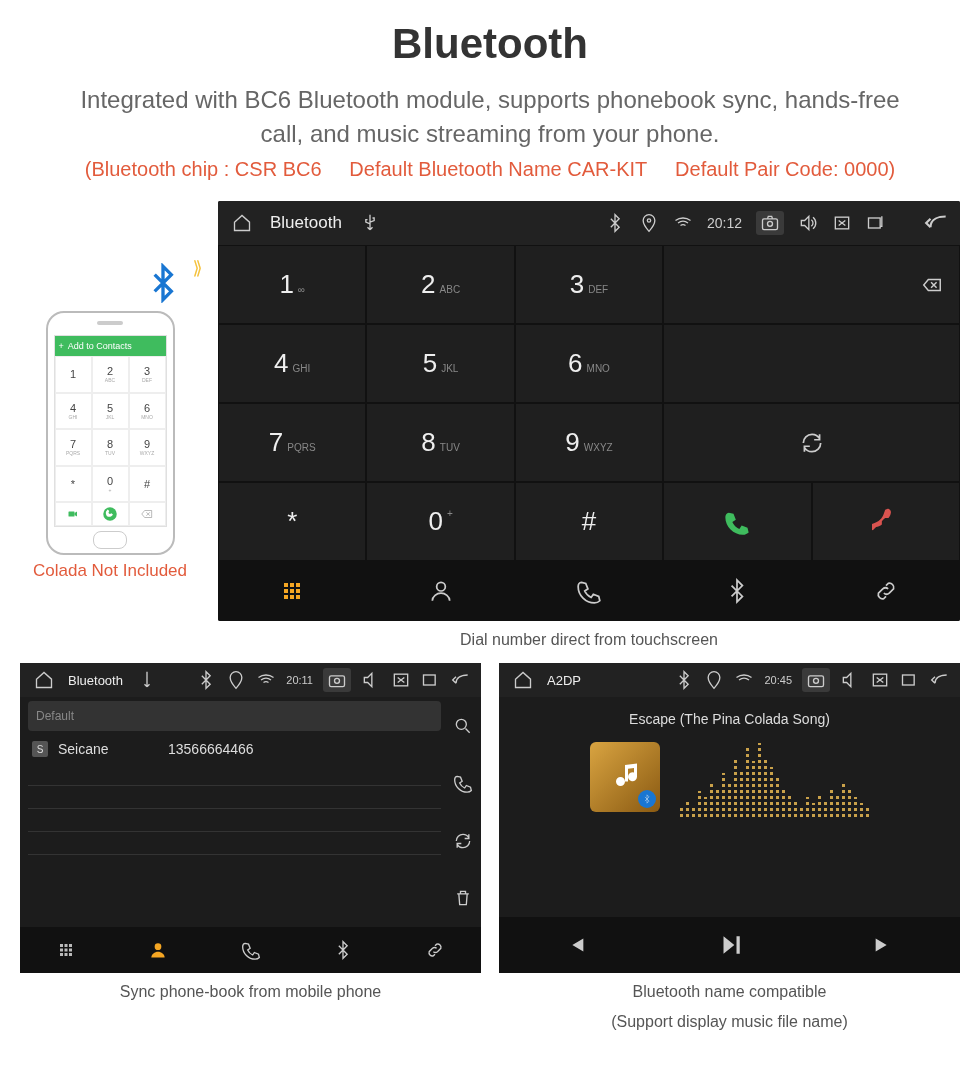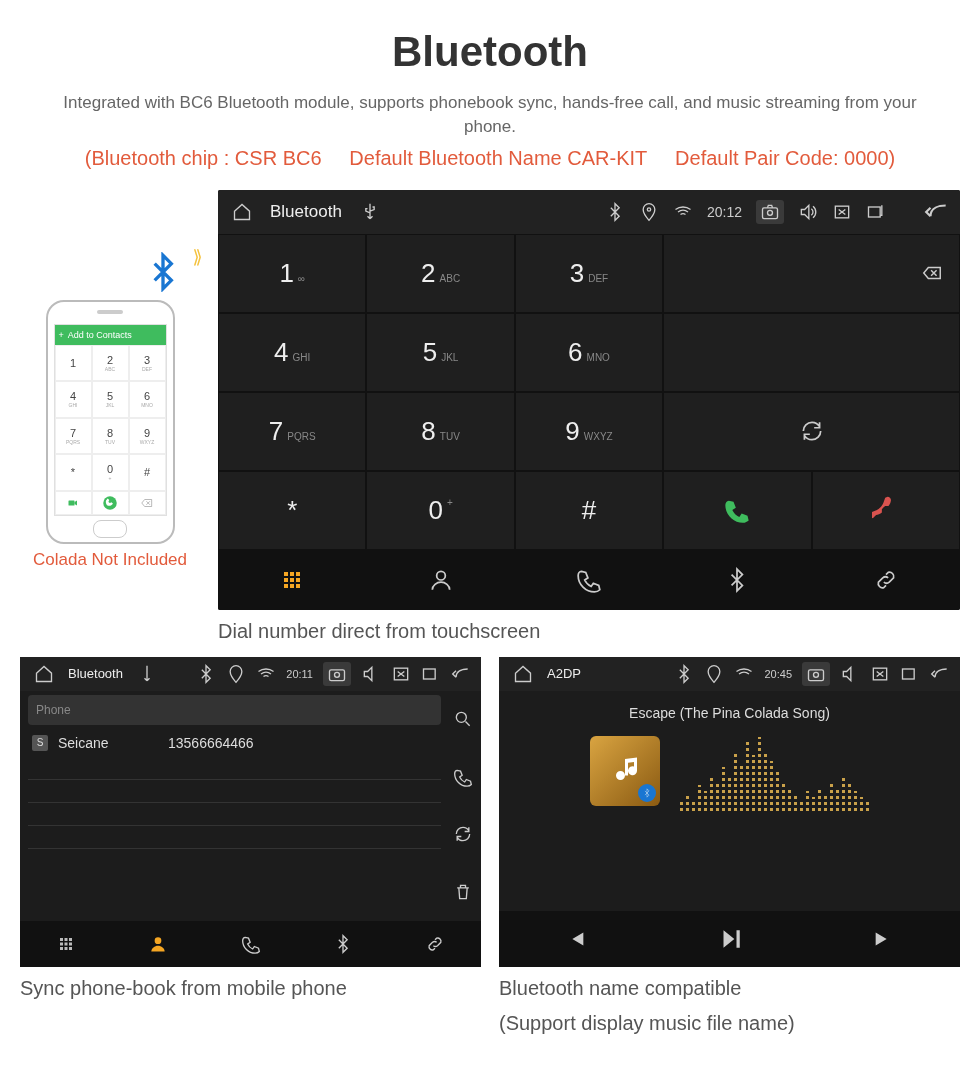--- a/index.html
+++ b/index.html
@@ -3,31 +3,31 @@
 <meta charset="utf-8">
 <style>
   body {
     margin: 0;
     padding: 0;
     width: 980px;
     font-family: Arial, Helvetica, sans-serif;
     background: #fff;
     color: #666;
   }
-  .wrap { padding: 18px 20px; }
+  .wrap { padding: 10px 20px; }
   .title {
     text-align: center;
     font-size: 42px;
     font-weight: bold;
     color: #333;
     margin: 10px 0 15px 0;
   }
   .subtitle {
     text-align: center;
-    font-size: 17px;
+    font-size: 24px;
     color: #666;
     margin: 0 40px 8px 40px;
     line-height: 1.4;
   }
   .specline {
     text-align: center;
     font-size: 20px;
     color: #e25b3c;
     margin-bottom: 20px;
   }
@@ -60,21 +60,21 @@
   .sb-btn{display:flex;align-items:center;justify-content:center;width:28px;height:28px;}
   .sb-highlight{background:#3a3a3a;border-radius:3px;padding:2px 4px;}
   .dialgrid { display:grid; grid-template-columns: repeat(5,1fr); grid-template-rows: repeat(4,1fr); flex:1;}
   .dialcell { border:1px solid #111; display:flex; align-items:center; justify-content:center; color:#eee; background:#1f1f1f;}
   .dialcell.num { font-size:26px; }
   .dialcell .sub{font-size:10px;color:#888;margin-left:4px;position:relative;top:5px;}
   .dialcell.wide { grid-column: span 2;}
   .navrow { height:60px; background:#111; display:flex;}
   .navitem { flex:1; display:flex; align-items:center; justify-content:center; color:#bbb; font-size:22px;}
   .navitem.active{color:#f5a623;}
-  .caption { text-align:left; font-size:20px; color:#555; margin-top:10px;}
+  .caption { text-align:center; font-size:16px; color:#555; margin-top:10px;}
   .row2 { display:flex; gap:18px; }
   .panel { flex:1; display:flex; flex-direction:column; }
   .hu-small { background:#1c1c1c; height:310px; display:flex; flex-direction:column; overflow:hidden;}
   .statusbar.small{height:34px;font-size:11px;}
   .statusbar.small .hu-title{font-size:13px;}
   .statusbar.small .sb-right,.statusbar.small .sb-left{gap:10px;}
   .searchbar{height:30px;margin:4px 40px 4px 8px;background:#333;border-radius:4px;display:flex;align-items:center;padding:0 8px;color:#888;font-size:12px;}
   .contactrow{display:flex;align-items:center;padding:6px 12px;color:#ddd;font-size:14px;}
   .contactrow .badge{width:16px;height:16px;background:#555;border-radius:2px;display:flex;align-items:center;justify-content:center;font-size:10px;margin-right:10px;}
   .contacts-area{flex:1;position:relative;}
@@ -442,21 +442,21 @@
               </span>
             <span>
                 <svg class="ico" viewBox="0 0 24 24">
                   <path d="M20 6c-6 0-14 2-14 10M6 16l-4-4 4-4"></path>
                 </svg>
               </span>
           </div>
         </div>
         <div class="contacts-area">
           <div class="searchbar">
-              <span>Phone</span>
+              <span>Default</span>
             </div>
           <div class="contactrow">
             <span class="badge">S</span>
             <span style="width:110px">Seicane</span>
             <span>13566664466</span>
           </div>
           <div class="hr-lines">
               <div></div>
               <div></div>
               <div></div>

